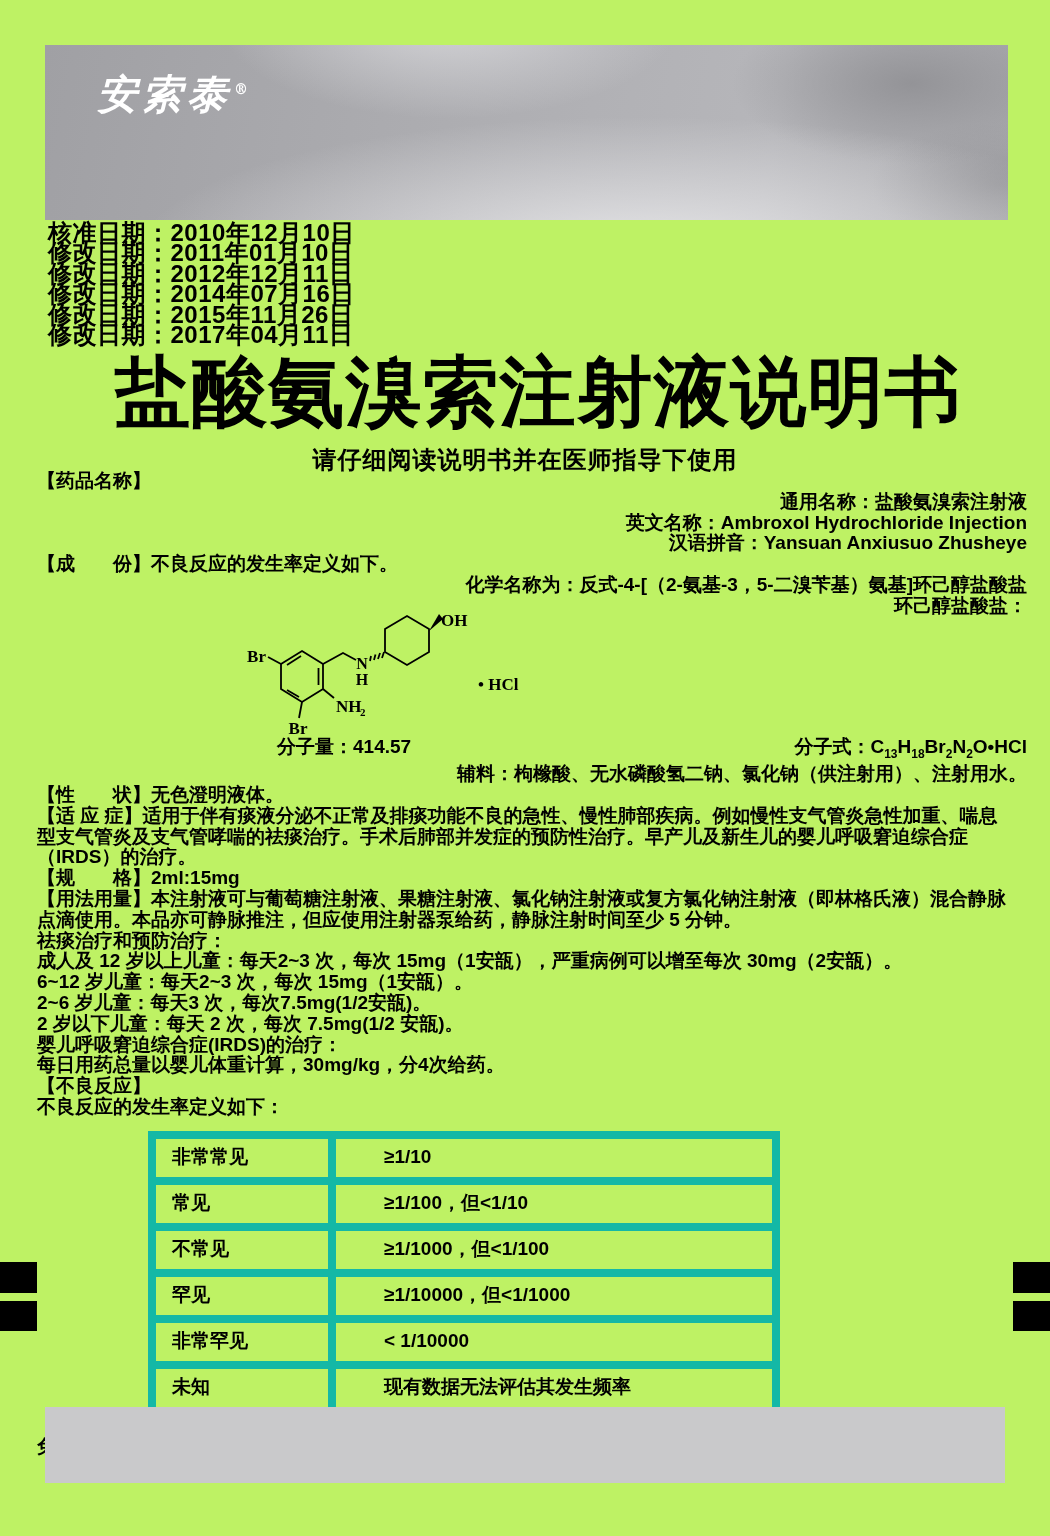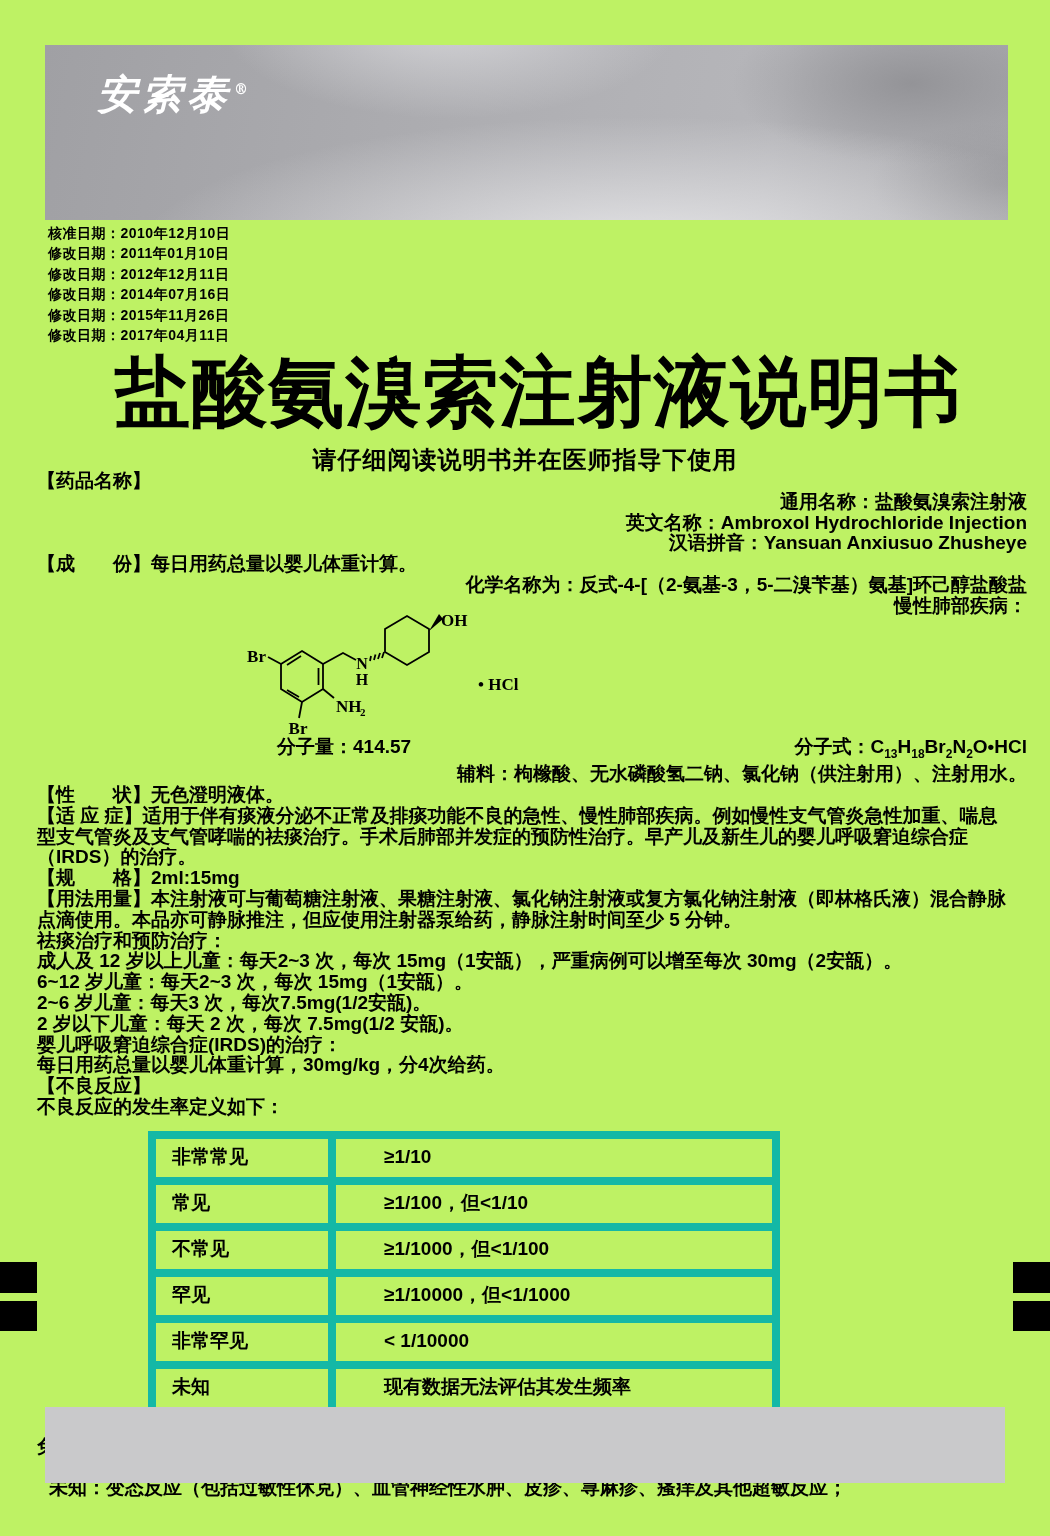--- a/index.html
+++ b/index.html
@@ -13,21 +13,21 @@
       radial-gradient(40% 95% at 42% -15%, rgba(219,219,222,.85) 0%, rgba(219,219,222,0) 60%),
       radial-gradient(30% 75% at 90% 22%, rgba(146,146,150,.95) 0%, rgba(146,146,150,0) 62%),
       radial-gradient(22% 60% at 99% 80%, rgba(150,150,154,.9) 0%, rgba(150,150,154,0) 60%),
       linear-gradient(100deg,#a0a0a4 0%,#aeaeb2 45%,#b6b6ba 75%,#a9a9ad 100%);}
   .logo{position:absolute;left:52px;top:22px;color:#fff;
         font-family:"DejaVu Serif","Liberation Serif",serif;font-style:italic;
         font-size:40px;letter-spacing:5px;}
   .logo .reg{font-size:14px;vertical-align:super;letter-spacing:0;margin-left:2px;}
 
   
-  .dates{position:absolute;left:48px;top:223px;font-size:14px;line-height:20.4px;letter-spacing:.5px;}
+  .dates{position:absolute;left:48px;top:223px;font-size:24px;line-height:20.4px;letter-spacing:.5px;}
   .date-line{white-space:nowrap;}
 
   
   .title{position:absolute;left:13px;top:346px;width:100%;margin:0;text-align:center;
          font-size:76px;line-height:1.2;letter-spacing:1px;font-weight:bold;}
   .subtitle{position:absolute;left:0;top:444px;width:100%;text-align:center;
             font-size:24px;letter-spacing:1px;}
 
   
   .content{position:absolute;left:37px;top:471px;width:990px;font-size:19px;line-height:20.8px;}
@@ -86,23 +86,23 @@
   </div>
 
   <h1 class="title">盐酸氨溴索注射液说明书</h1>
   <div class="subtitle">请仔细阅读说明书并在医师指导下使用</div>
 
   <div class="content">
     <div class="line">【药品名称】</div>
     <div class="line ind">通用名称：盐酸氨溴索注射液</div>
     <div class="line ind">英文名称：Ambroxol Hydrochloride Injection</div>
     <div class="line ind">汉语拼音：Yansuan Anxiusuo Zhusheye</div>
-    <div class="line">【成　　份】每日用药总量以婴儿体重计算。</div>
+    <div class="line">【成　　份】不良反应的发生率定义如下。</div>
     <div class="line ind">化学名称为：反式-4-[（2-氨基-3，5-二溴苄基）氨基]环己醇盐酸盐</div>
-    <div class="line ind">慢性肺部疾病：</div>
+    <div class="line ind">环己醇盐酸盐：</div>
     <div class="spacer"></div>
 
     <div class="line ind formula">
       <span>分子式：</span><span>C</span><sub>13</sub><span>H</span><sub>18</sub><span>Br</span><sub>2</sub><span>N</span><sub>2</sub><span>O•HCl</span>
       <span class="mw">分子量：414.57</span>
     </div>
     <div class="line ind">辅料：枸橼酸、无水磷酸氢二钠、氯化钠（供注射用）、注射用水。</div>
     <div class="line">【性　　状】无色澄明液体。</div>
     <div class="line">【适 应 症】适用于伴有痰液分泌不正常及排痰功能不良的急性、慢性肺部疾病。例如慢性支气管炎急性加重、喘息</div>
     <div class="line">型支气管炎及支气管哮喘的祛痰治疗。手术后肺部并发症的预防性治疗。早产儿及新生儿的婴儿呼吸窘迫综合症</div>
@@ -145,21 +145,20 @@
         <tr>
             <td class="c1">未知</td>
             <td class="c2">现有数据无法评估其发生频率</td>
           </tr>
       </tbody>
     </table>
 
     <div class="notes-block">
       <div class="line">免疫系统疾病 / 皮肤和粘膜组织疾病</div>
       <div class="line note">不常见：红斑。</div>
-      <div class="line note">未知：变态反应（包括过敏性休克）、血管神经性水肿、皮疹、荨麻疹、瘙痒及其他超敏反应；</div>
     </div>
   </div>
 
   <svg class="structure" width="292" height="136" viewBox="238 603 292 136" xmlns="http://www.w3.org/2000/svg">
 
     <polygon class="ring" points="302,651 323,664 323,689 302,702 281,689 281,664"></polygon>
     <line x1="287" y1="665" x2="301" y2="656"></line>
     <line x1="318.5" y1="668" x2="318.5" y2="685"></line>
     <line x1="299" y1="697" x2="287" y2="690"></line>
 

